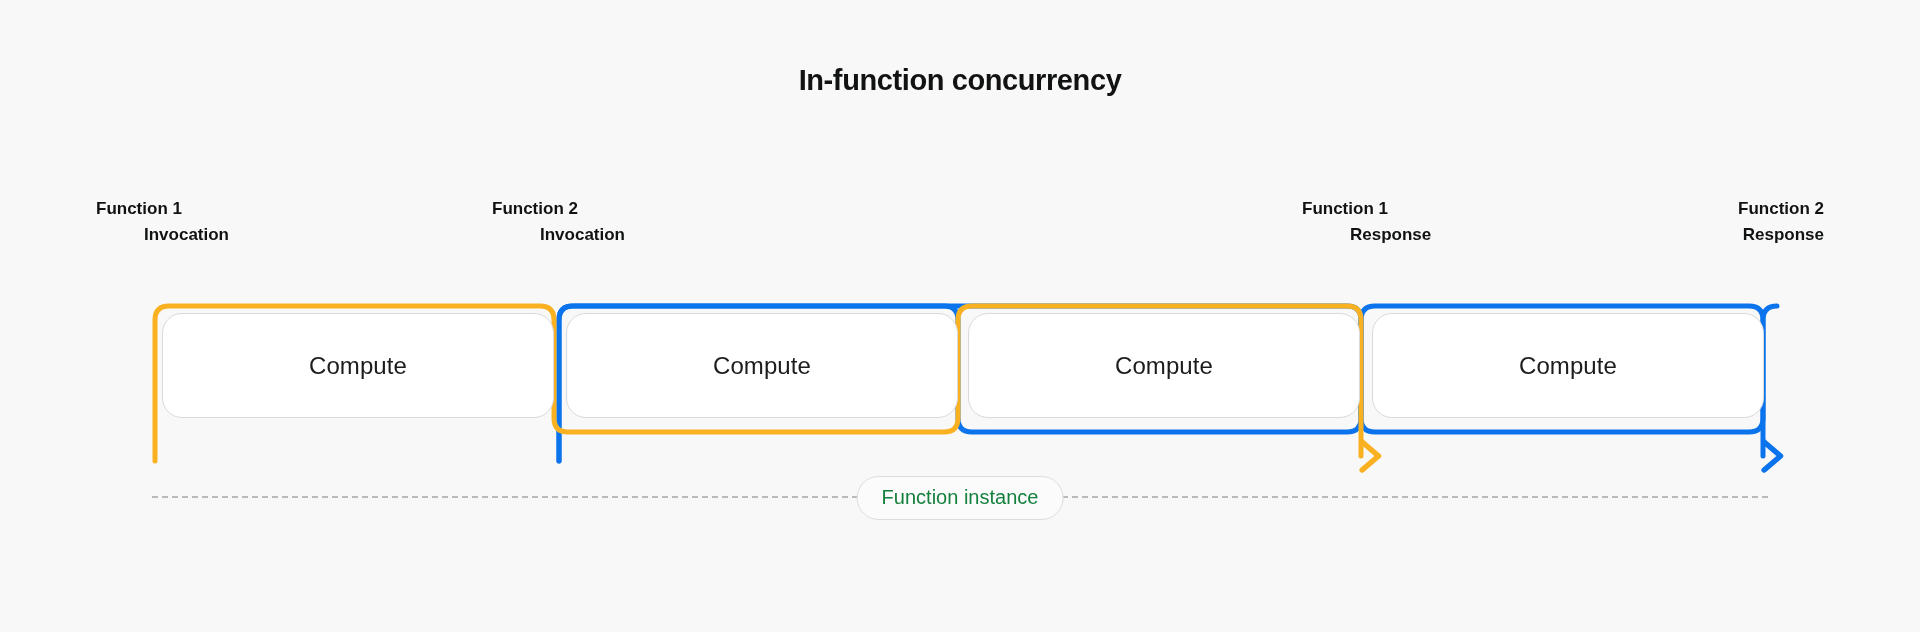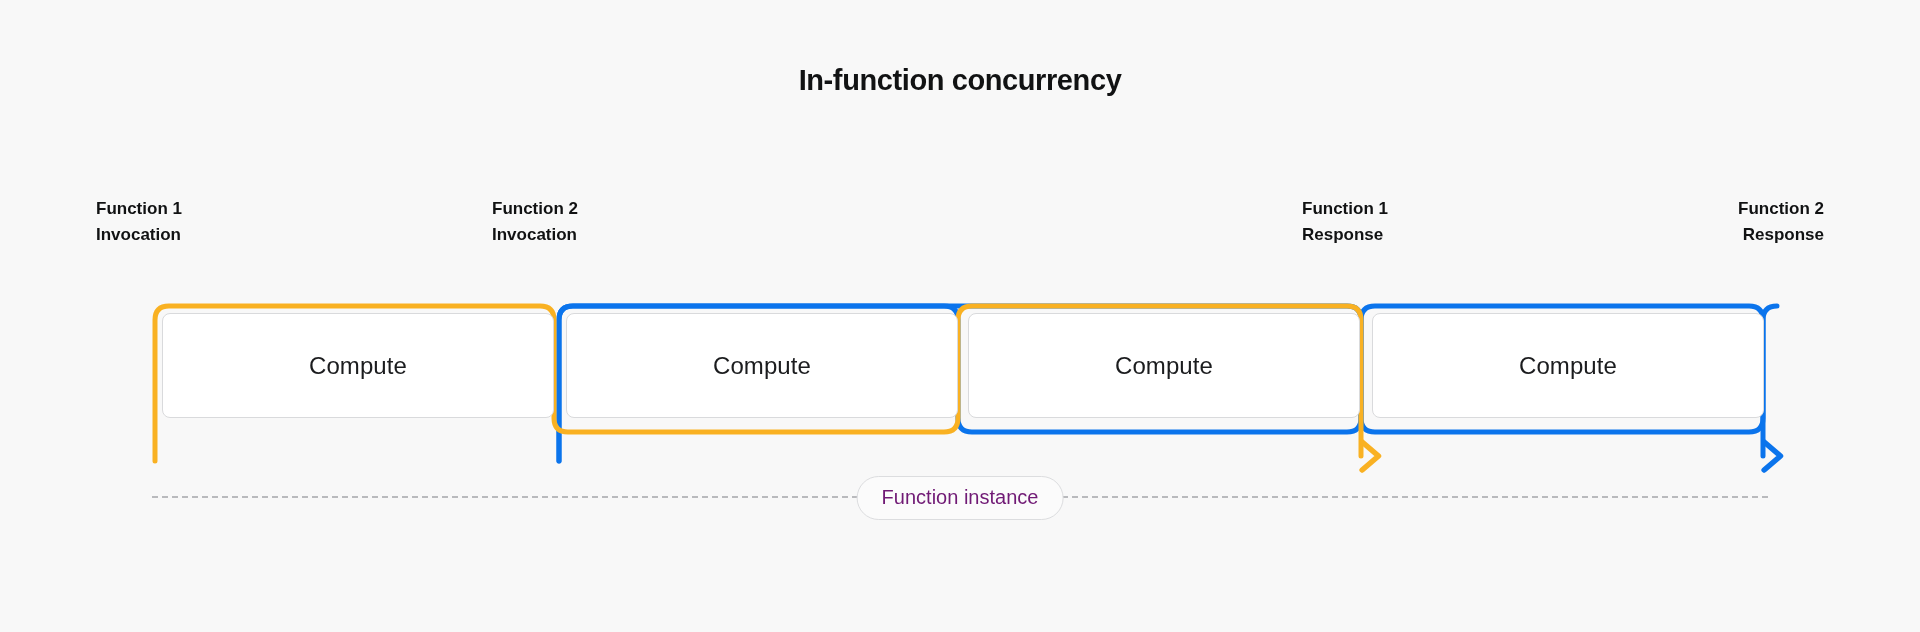--- a/index.html
+++ b/index.html
@@ -31,21 +31,21 @@
     position:absolute;
     top:196px;
     font-size:17px;
     font-weight:700;
     line-height:1.55;
     color:#111213;
     white-space:nowrap;
   }
   .stage-label.al-left  { text-align:left; }
   .stage-label.al-right { text-align:right; }
-  .stage-label .l2 { display:block; }
+  .stage-label .l2 { display:block;margin-left:48px; }
 
   #label-0 { left:96px;  }
   #label-1 { left:492px; }
   #label-2 { left:1302px;}
   #label-3 { right:96px; }
 
   
   #wires {
     position:absolute;
     left:0; top:0;
@@ -53,21 +53,21 @@
     pointer-events:none;
   }
 
   
   .compute-box {
     position:absolute;
     top:313px;
     height:105px;
     background:#ffffff;
     border:1px solid #d9dadc;
-    border-radius:8px;
+    border-radius:20px;
     display:flex;
     align-items:center;
     justify-content:center;
     font-size:24px;
     color:#1b1c1e;
     letter-spacing:0.1px;
   }
   #box-0 { left:162px;  width:392px; }
   #box-1 { left:566px;  width:392px; }
   #box-2 { left:968px;  width:392px; }
@@ -84,21 +84,21 @@
   #instance-pill {
     position:absolute;
     left:50%;
     top:476px;
     transform:translateX(-50%);
     background:#fbfbfb;
     border:1px solid #dcdddf;
     border-radius:22px;
     padding:9px 24px 10px;
     font-size:20px;
-    color:#701a75;
+    color:#15803d;
     white-space:nowrap;
   }
 </style>
 </head>
 <body>
 
 <div id="canvas">
 
   <div id="title">In-function concurrency</div>
 

